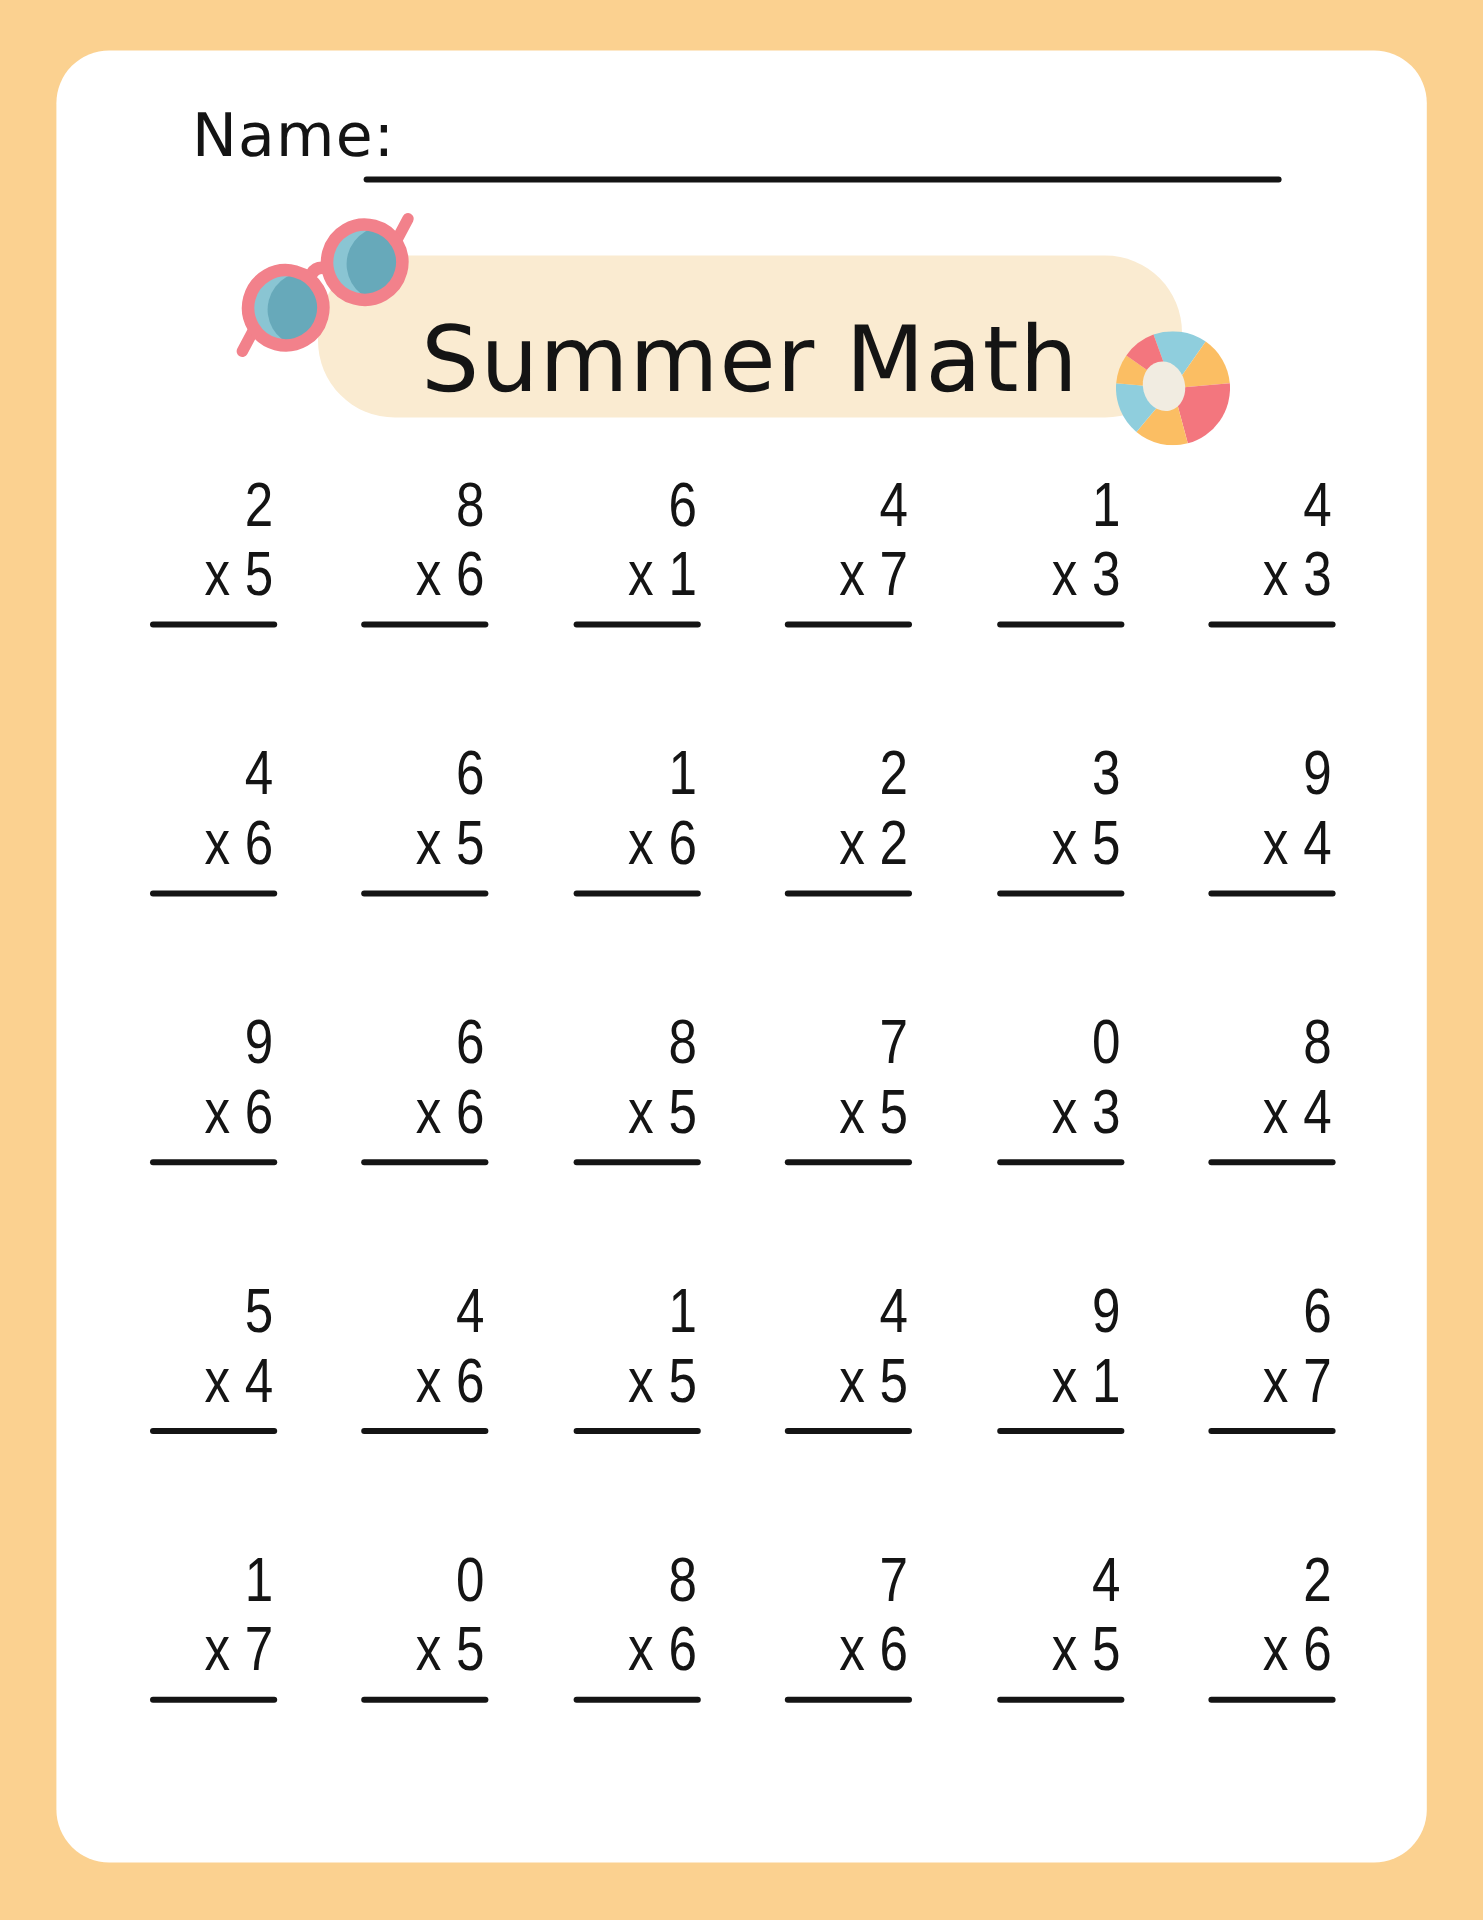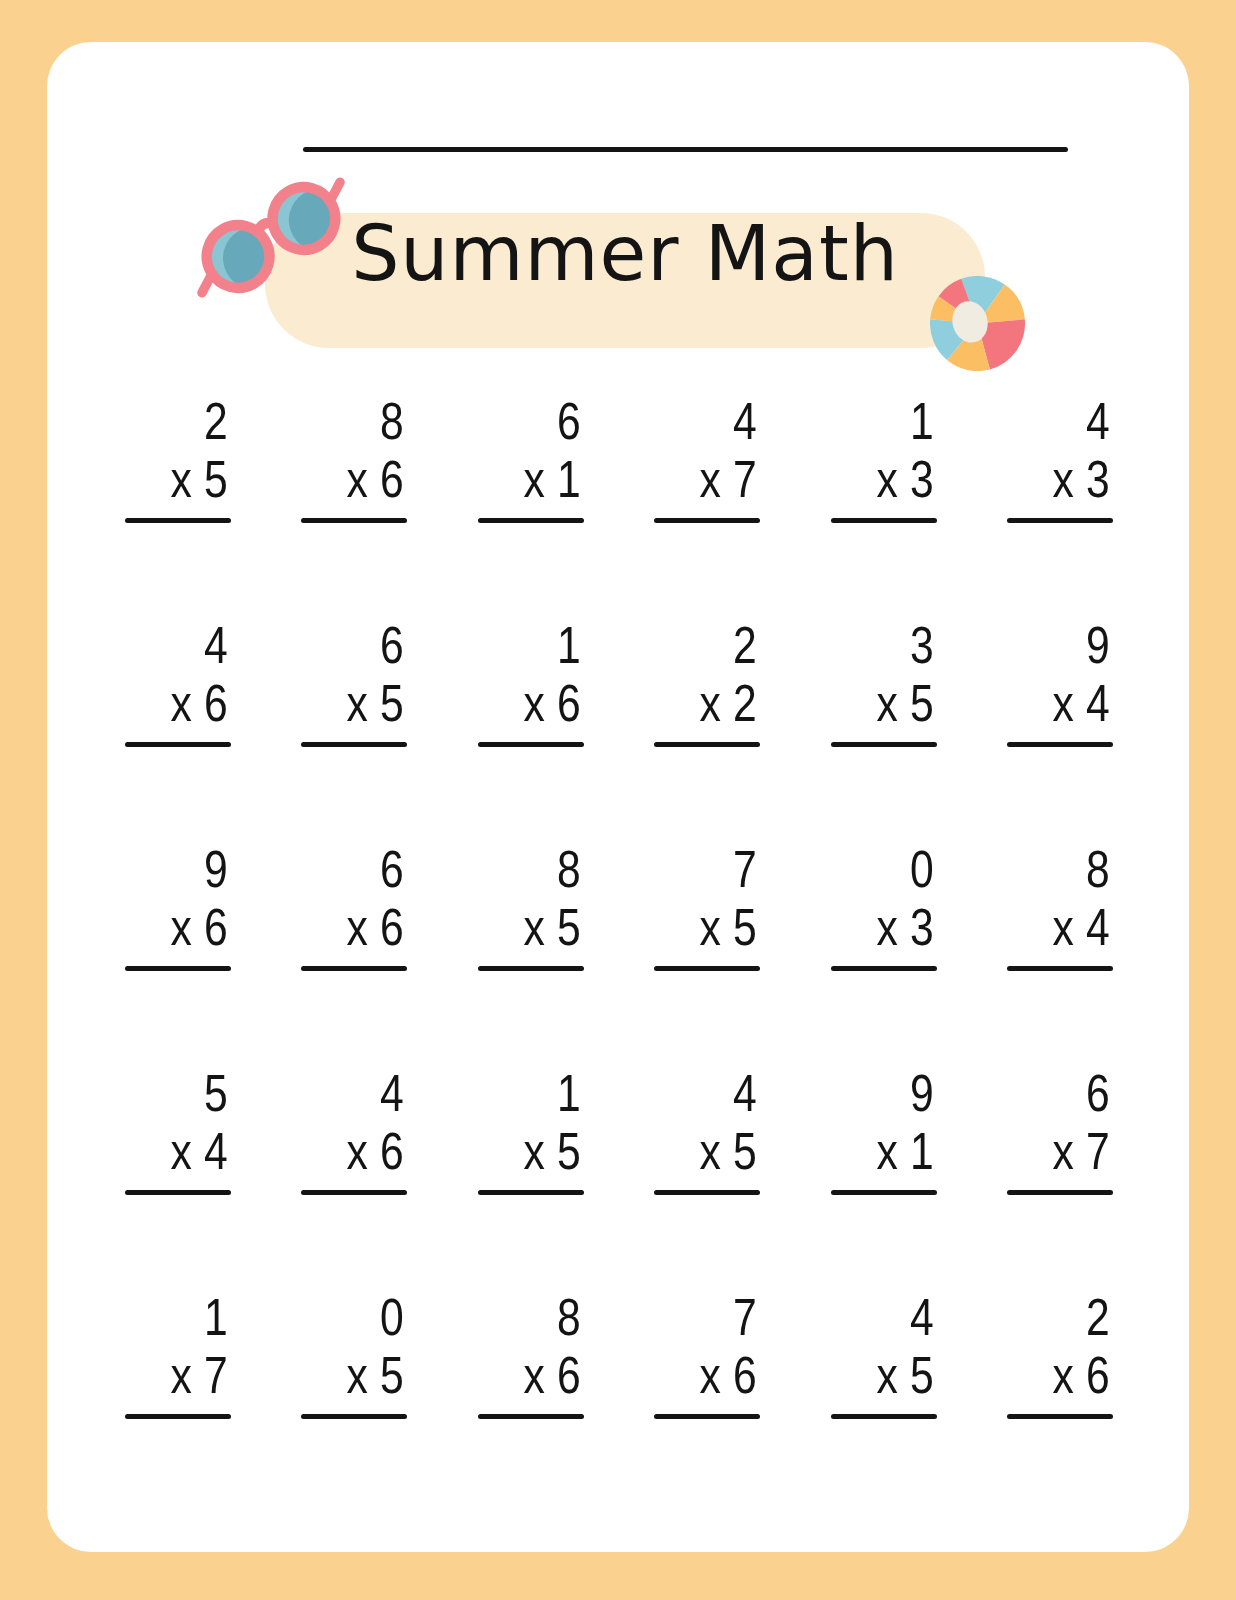--- a/index.html
+++ b/index.html
@@ -9,41 +9,42 @@
   }
   html,body{margin:0;padding:0;}
   body{font-family:"DejaVu Sans", sans-serif; color:var(--ink);}
   .canvas{position:relative;width:1236px;height:1600px;background:var(--border);overflow:hidden;}
   .page{position:absolute;left:47px;top:42px;width:1142px;height:1510px;background:var(--page);border-radius:44px;}
 
   .name-label{position:absolute;left:160px;top:86px;font-size:50px;line-height:1.1;letter-spacing:1px;}
   .name-line{position:absolute;left:303px;top:147px;width:765px;height:5px;background:var(--ink);border-radius:3px;}
 
   .banner{position:absolute;left:265px;top:213px;width:720px;height:135px;background:var(--banner);border-radius:64px;
-          display:flex;align-items:flex-start;justify-content:center;}
+          display:flex;align-items:flex-end;justify-content:center;}
   .title{font-size:76px;font-weight:500;letter-spacing:1px;white-space:nowrap;transform:translateY(-4px);}
 
   .sunglasses{position:absolute;left:176px;top:160px;width:190px;height:155px;}
   .beachball{position:absolute;left:930px;top:276px;width:95px;height:95px;}
 
   .grid{position:absolute;left:125px;top:393px;width:988px;
         display:grid;grid-template-columns:repeat(6,106px);justify-content:space-between;row-gap:94px;}
   .problem{width:106px;text-align:right;}
   .num{font-family:"Liberation Sans", sans-serif;font-size:52px;line-height:57px;font-weight:400;
        padding-right:4px;transform:scaleX(0.82);transform-origin:100% 100%;white-space:nowrap;}
   .num.bot{line-height:58px;}
   .mul{margin-right:15px;}
   .rule{height:5px;margin-top:10px;background:var(--ink);border-radius:2.5px;}
 </style>
 </head>
 <body>
 
 <div class="canvas">
   <div class="page"></div>
 
+  <div class="name-label">Name:</div>
   <div class="name-line"></div>
 
   <div class="banner">
     <div class="title">Summer Math</div>
   </div>
 
   <svg class="sunglasses" viewBox="0 0 200 160">
     <defs>
       <clipPath id="lensL">
           <circle cx="60" cy="80" r="33"></circle>

